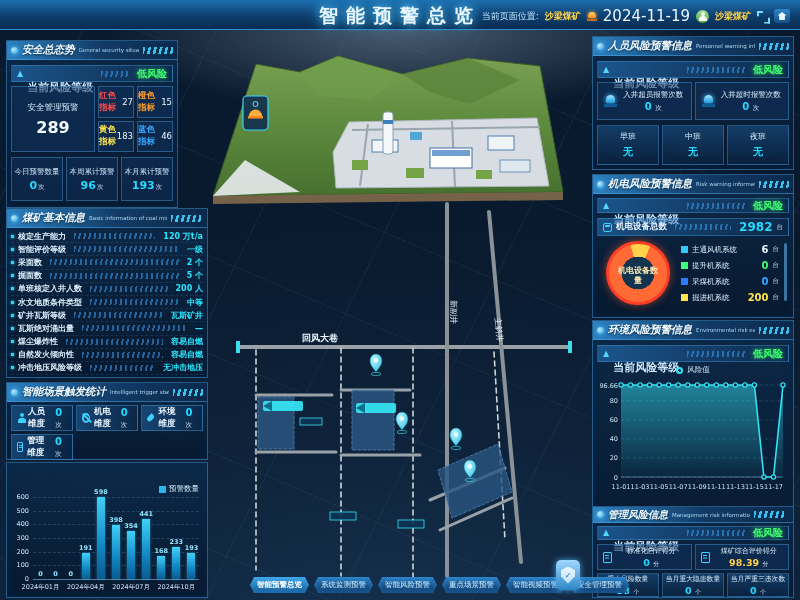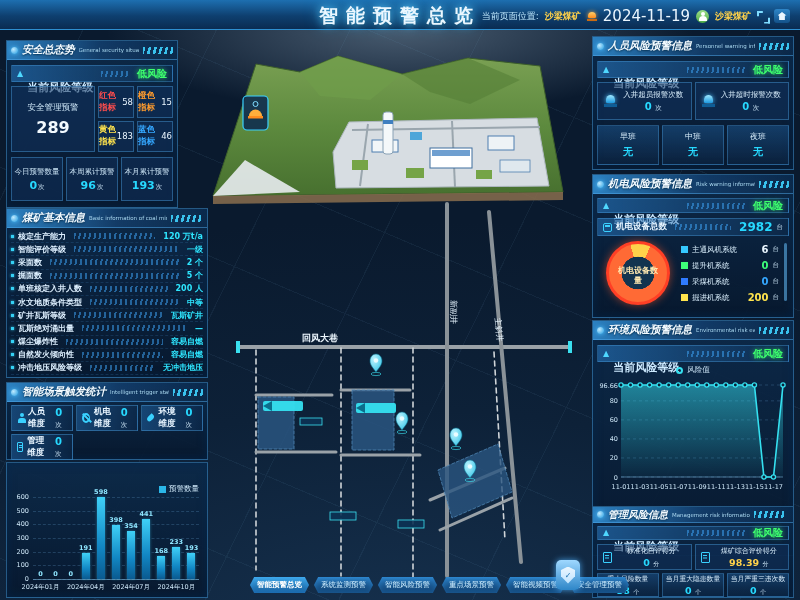--- a/index.html
+++ b/index.html
@@ -334,21 +334,21 @@
       <span class="risk-value">低风险</span>
     </div>
     <div id="sec-grid">
       <div id="sec-total" class="box">
         <div class="lbl">安全管理预警</div>
         <div class="val">289</div>
       </div>
       <div id="sec-indicators">
           <div class="ind-box box">
             <div class="ind-label" style="color: rgb(255, 77, 77);">红色指标</div>
-            <div class="ind-value">58</div>
+            <div class="ind-value">27</div>
           </div>
           <div class="ind-box box">
             <div class="ind-label" style="color: rgb(255, 156, 46);">橙色指标</div>
             <div class="ind-value">15</div>
           </div>
           <div class="ind-box box">
             <div class="ind-label" style="color: rgb(255, 228, 77);">黄色指标</div>
             <div class="ind-value">183</div>
           </div>
           <div class="ind-box box">

